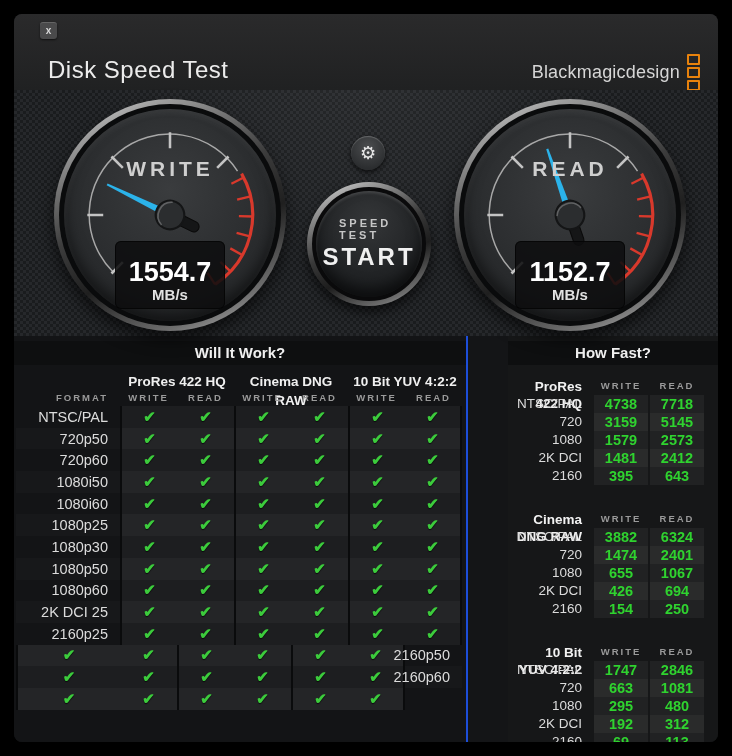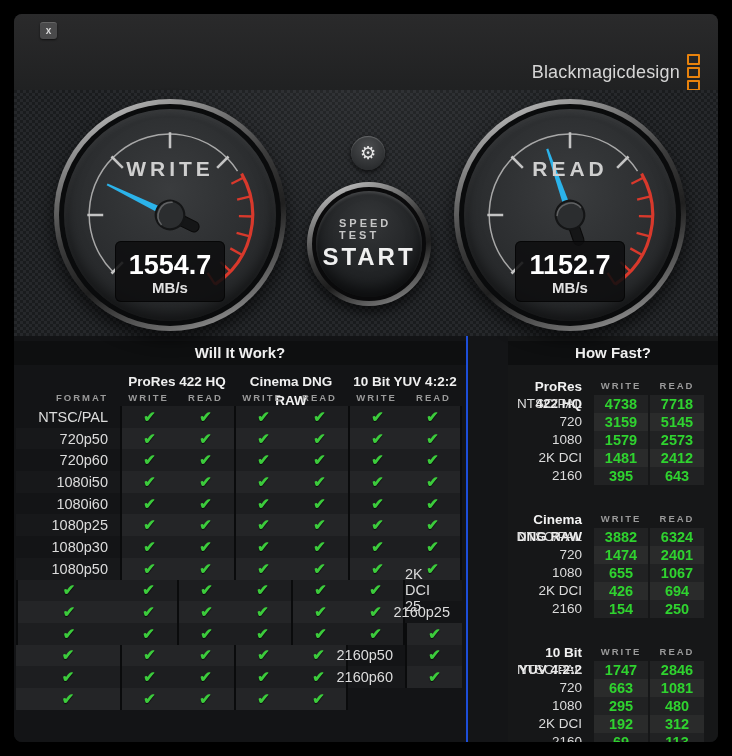--- a/index.html
+++ b/index.html
@@ -30,21 +30,21 @@
     background:linear-gradient(155deg,#e9e9e9 0%,#9b9b9b 16%,#3d3d3d 44%,#1f1f1f 62%,#6f6f6f 84%,#c9c9c9 100%);
     box-shadow:0 8px 16px rgba(0,0,0,.65);}
   .g-bezel{position:absolute;inset:5px;border-radius:50%;background:#0a0b0c;}
   .g-face{position:absolute;inset:10px;border-radius:50%;
     background:radial-gradient(circle at 50% 38%,#3a3c3e 0%,#2b2d2f 55%,#1f2123 100%);
     box-shadow:inset 0 3px 6px rgba(255,255,255,.08), inset 0 -8px 14px rgba(0,0,0,.5);}
   .dial{position:absolute;inset:10px;width:212px;height:212px;}
   .gauge-label{position:absolute;top:58px;width:100%;text-align:center;color:#cfcfcf;
     font-size:21px;font-weight:bold;letter-spacing:4px;}
   .value-box{position:absolute;left:50%;transform:translateX(-50%);top:142px;width:102px;
-    background:rgba(14,14,15,.88);border-radius:6px;padding:10px 4px 6px;text-align:center;
+    background:rgba(14,14,15,.88);border-radius:6px;padding:17px 4px 6px;text-align:center;
     box-shadow:inset 0 0 0 1px rgba(0,0,0,.6);}
   .value-num{color:#fff;font-size:27px;font-weight:bold;line-height:28px;}
   .value-unit{color:#e2e2e2;font-size:15px;font-weight:bold;line-height:17px;}
 
   .gear-btn{position:absolute;left:337px;top:46px;width:34px;height:34px;border-radius:50%;
     background:radial-gradient(circle at 50% 32%,#4b4d4f,#2b2d2f 75%);
     box-shadow:inset 0 1px 1px rgba(255,255,255,.22),0 2px 5px rgba(0,0,0,.7);
     color:#e6e6e6;font-size:18px;line-height:34px;text-align:center;cursor:pointer;}
   .start-btn{position:absolute;left:293px;top:92px;width:124px;height:124px;cursor:pointer;}
   .s-rim{position:absolute;inset:0;border-radius:50%;
@@ -97,20 +97,21 @@
   .hf-data.r-odd .hf-val{background:rgba(255,255,255,.085);}
 </style>
 </head>
 <body>
 
 <div class="stage">
   <div class="window">
 
     <div class="titlebar">
       <div class="close-btn">x</div>
+      <div class="app-title">Disk Speed Test</div>
       <div class="brand">
         <span class="brand-text">Blackmagicdesign</span>
         <span class="brand-mark">
           <span></span>
             <span></span>
             <span></span>
         </span>
       </div>
     </div>
 
@@ -469,20 +470,23 @@
               <div class="wiw-cell wiw-check-cell gsep">
                 <span class="check">✔</span>
               </div>
             </div>
             <div class="r-wrap r-odd">
               <div class="wiw-cell wiw-check-cell gend">
                 <span class="check">✔</span>
               </div>
             </div>
             <div class="r-wrap">
+              <div class="wiw-cell wiw-fmt">1080p60</div>
+            </div>
+            <div class="r-wrap">
               <div class="wiw-cell wiw-check-cell gsep">
                 <span class="check">✔</span>
               </div>
             </div>
             <div class="r-wrap">
               <div class="wiw-cell wiw-check-cell">
                 <span class="check">✔</span>
               </div>
             </div>
             <div class="r-wrap">

